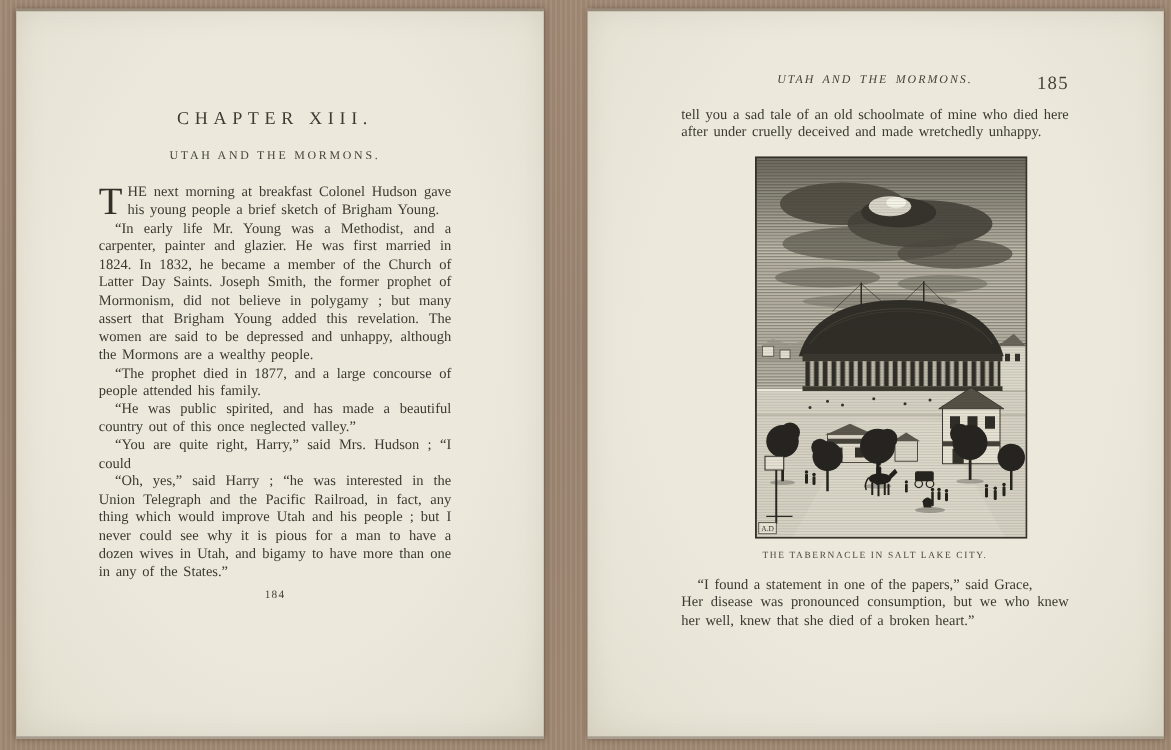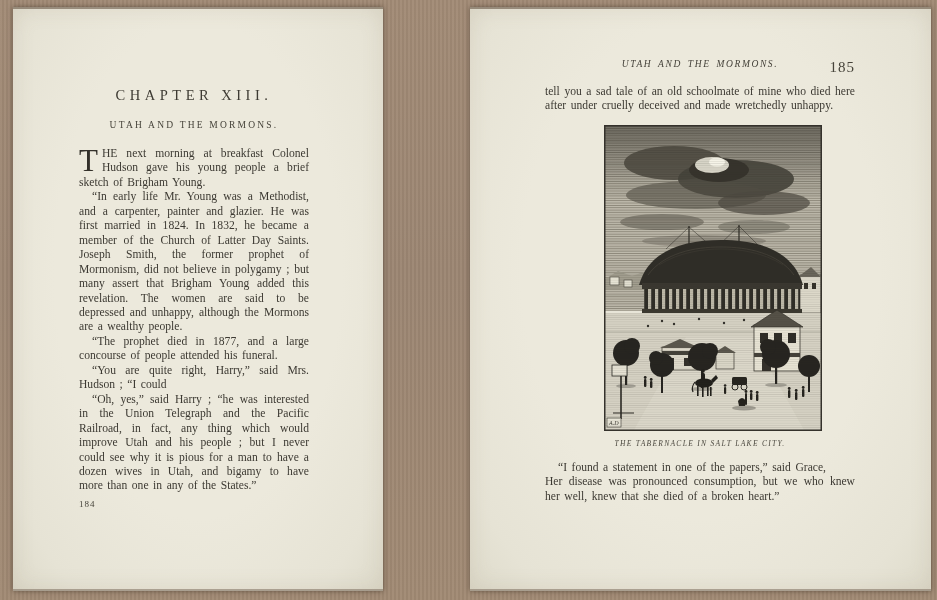--- a/index.html
+++ b/index.html
@@ -12,21 +12,21 @@
     color: #3b382f;
   }
   .page {
     position: absolute; top: 7px; height: 584px;
     background: radial-gradient(ellipse at 50% 45%, #ece9dc 55%, #e6e3d5 85%, #dedbcb 100%);
     border-top: 2px solid rgba(92,72,55,0.55);
     border-bottom: 2px solid rgba(92,72,55,0.45);
     box-shadow: 0 0 5px rgba(46,33,22,0.55), inset 0 0 22px rgba(120,100,75,0.12);
     box-sizing: border-box;
   }
-  .page-left  { left: 13px;  width: 370px; }
+  .page-left  { left: 13px;  width: 422px; }
   .page-right { left: 470px; width: 461px; }
 
   
   .left-inner { padding: 78px 74px 0 66px; }
   .chapter-heading {
     margin: 0 0 16px 0; text-align: center; font-weight: normal;
     font-size: 14.5px; letter-spacing: 4.5px; color: #3e3b33;
   }
   .chapter-subtitle {
     margin: 0 0 17px 0; text-align: center; font-weight: normal;
@@ -36,57 +36,58 @@
     margin: 0; font-size: 11.6px; line-height: 14.45px;
     text-align: justify; text-indent: 13px; word-spacing: 0.14em;
     color: #3c3932;
   }
   .body-par.no-indent { text-indent: 0; }
   .drop-cap {
     float: left; font-size: 31px; line-height: 26px;
     padding: 1px 4px 0 0; color: #33302a;
   }
   .folio {
-    margin-top: 5px; font-size: 9px;
+    margin-top: 5px; text-align: center; font-size: 9px;
     letter-spacing: 1px; color: #46433a;
   }
 
   
   .right-inner { padding: 50px 76px 0 75px; }
   .running-head {
     position: relative; height: 13px; margin-bottom: 13px;
   }
   .running-title {
     position: absolute; left: 0; right: 0; text-align: center;
     font-style: italic; font-size: 9.5px; letter-spacing: 1.6px;
     word-spacing: 2px; color: #45423a;
   }
   .running-folio {
     position: absolute; right: 0; top: 0; font-size: 15px;
     letter-spacing: 1px; color: #46433a;
   }
-  .figure-block { margin: 11px auto 0 auto; width: 192px; font-style: italic; }
+  .figure-block { margin: 11px auto 0 auto; width: 192px; }
   .figure-frame { display: block; }
   .figure-caption {
     margin: 8px 0 0 0; text-align: center; font-size: 7.5px;
     letter-spacing: 1.3px; color: #4a473e;
   }
   .bottom-text { margin-top: 13px; }
 </style>
 </head>
 <body>
 
 <div class="page page-left">
   <div class="left-inner">
     <h1 class="chapter-heading">CHAPTER XIII.</h1>
     <h2 class="chapter-subtitle">UTAH AND THE MORMONS.</h2>
 
     <p class="body-par no-indent"><span class="drop-cap">T</span><span>HE next morning at breakfast Colonel Hudson gave his young people a brief sketch of Brigham Young.</span></p>
     <p class="body-par">“In early life Mr. Young was a Methodist, and a carpenter, painter and glazier. He was first married in 1824. In 1832, he became a member of the Church of Latter Day Saints. Joseph Smith, the former prophet of Mormonism, did not believe in polygamy ; but many assert that Brigham Young added this revelation. The women are said to be depressed and unhappy, although the Mormons are a wealthy people.</p>
-    <p class="body-par">“The prophet died in 1877, and a large concourse of people attended his funeral.</p>
+    <p class="body-par">“The prophet died in 1877, and a large concourse of people attended his family.</p>
+    <p class="body-par">“He was public spirited, and has made a beautiful country out of this once neglected valley.”</p>
     <p class="body-par">“You are quite right, Harry,” said Mrs. Hudson ; “I could</p>
     <p class="body-par">“Oh, yes,” said Harry ; “he was interested in the Union Telegraph and the Pacific Railroad, in fact, any thing which would improve Utah and his people ; but I never could see why it is pious for a man to have a dozen wives in Utah, and bigamy to have more than one in any of the States.”</p>
 
     <div class="folio">184</div>
   </div>
 </div>
 
 <div class="page page-right">
   <div class="right-inner">
 

